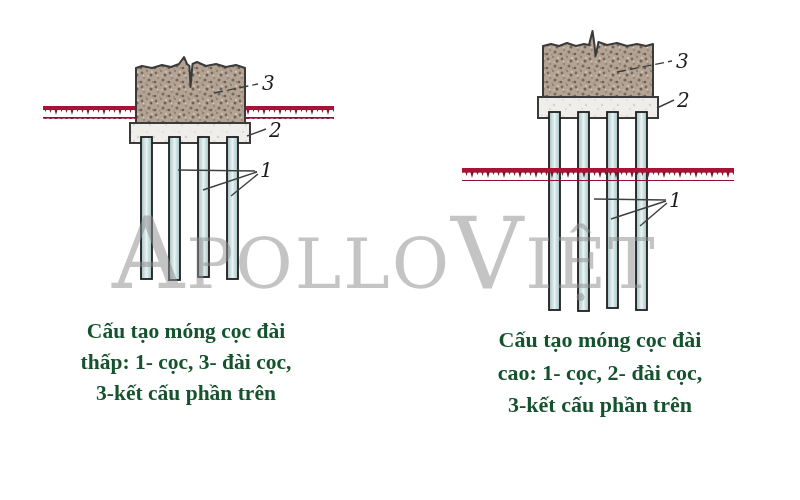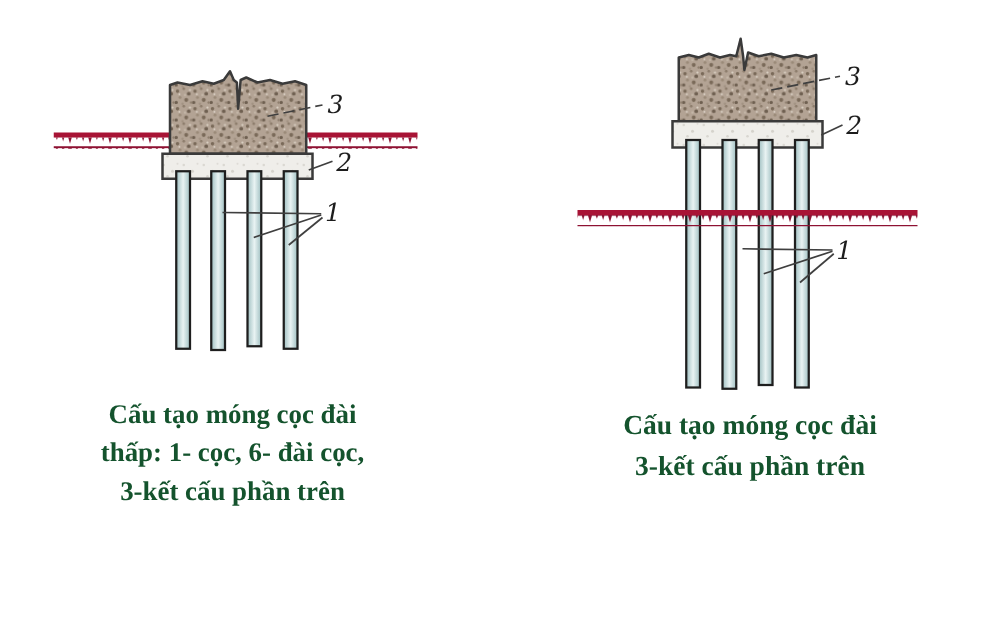--- a/index.html
+++ b/index.html
@@ -152,25 +152,27 @@
         <line x1="611" y1="219" x2="666" y2="201"></line>
         <line x1="640" y1="226" x2="667" y2="203"></line>
       </g>
 
       <text class="num" x="676" y="68" fill="#1c1c1c">3</text>
       <text class="num" x="677" y="107" fill="#1c1c1c">2</text>
       <text class="num" x="669" y="207" fill="#1c1c1c">1</text>
     </g>
   </svg>
 
+  <div class="watermark" style="color: rgb(143, 143, 143);">ApolloViệt</div>
 
   <div class="caption caption-left">
     <div>Cấu tạo móng cọc đài</div>
-    <div>thấp: 1- cọc, 6- đài cọc,</div>
+    <div>thấp: 1- cọc, 3- đài cọc,</div>
     <div>3-kết cấu phần trên</div>
   </div>
 
   <div class="caption caption-right">
     <div>Cấu tạo móng cọc đài</div>
+    <div>cao: 1- cọc, 2- đài cọc,</div>
     <div>3-kết cấu phần trên</div>
   </div>
 
 </div>
 
 </body></html>

